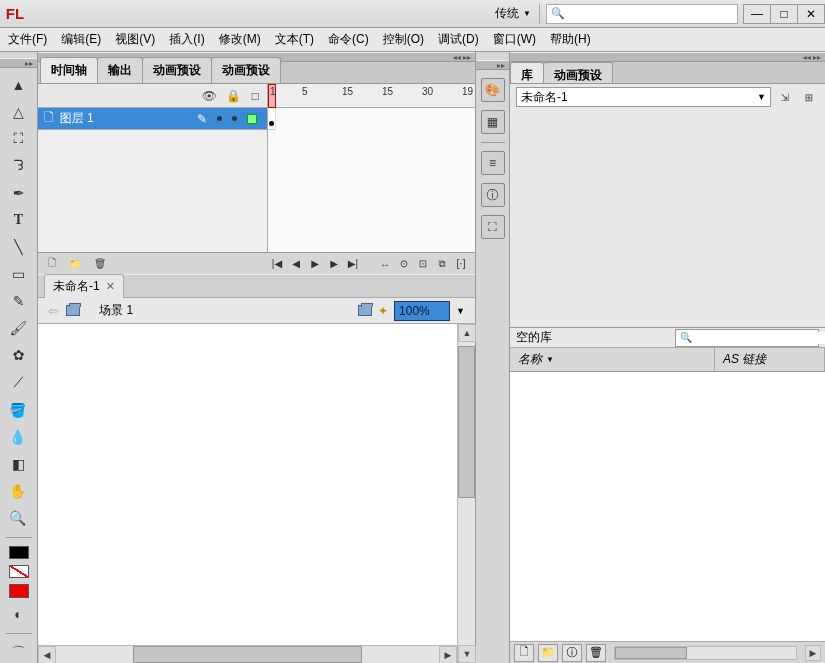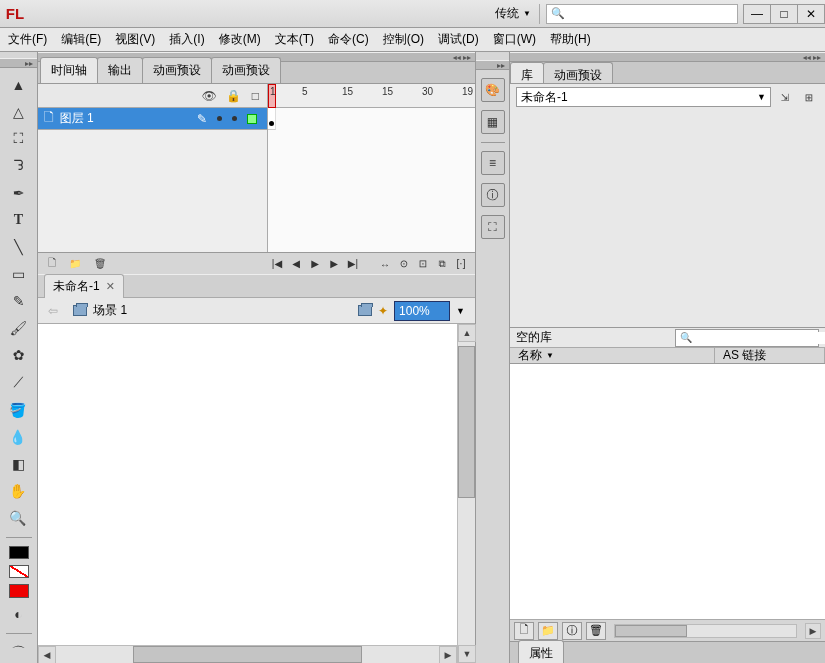--- a/index.html
+++ b/index.html
@@ -27,21 +27,21 @@
 .swatch-black { width:20px; height:14px; background:#000; border:1px solid #555; }
 .swatch-red { width:20px; height:14px; background:#e00; border:1px solid #555; }
 .swatch-none { width:20px; height:14px; background:#fff; border:1px solid #555; position:relative; }
 .swatch-none::after { content:""; position:absolute; left:0; top:0; right:0; bottom:0; background:linear-gradient(to top right, transparent 45%, red 45%, red 55%, transparent 55%); }
 
 .col-center { flex:1; display:flex; flex-direction:column; background:#d6d6d6; border-right:1px solid #999; }
 
 
 .panel-header { height:10px; background:#b8b8b8; display:flex; justify-content:flex-end; align-items:center; padding:0 4px; border-top:1px solid #eee; border-bottom:1px solid #999; font-size:8px; color:#555; }
 .tl-tabs { height:22px; background:#c8c8c8; display:flex; align-items:flex-end; border-bottom:1px solid #999; padding-left:2px; }
-.tab { padding:4px 10px; background:#d8d8d8; border:1px solid #999; border-bottom:none; margin-right:-1px; border-radius:3px 3px 0 0; cursor:pointer; }
+.tab { padding:4px 10px; background:#d8d8d8; border:1px solid #999; border-bottom:none; margin-right:-1px; border-radius:3px 3px 0 0; cursor:pointer;font-weight:bold; }
 .tab.active { background:#e8e8e8; }
 .tl-body { height:168px; display:flex; background:#e8e8e8; }
 .tl-layers { width:230px; border-right:1px solid #aaa; display:flex; flex-direction:column; }
 .tl-layer-head { height:24px; border-bottom:1px solid #aaa; display:flex; align-items:center; justify-content:flex-end; padding:0 8px; gap:10px; }
 .tl-icon { font-size:12px; color:#444; }
 .layer-row { height:22px; background:#3a8ad8; color:#fff; display:flex; align-items:center; padding:0 6px; gap:6px; border-bottom:1px solid #aaa; }
 .layer-row .dots { margin-left:auto; display:flex; gap:10px; align-items:center; padding-right:4px;}
 .dot { width:5px; height:5px; border-radius:50%; background:#333; }
 .sq-outline { width:10px; height:10px; border:1px solid #333; background:#fff; }
 .tl-layers-fill { flex:1; background:#eee; }
@@ -57,25 +57,25 @@
 
 .tl-bottom { height:22px; border-top:1px solid #999; background:#d6d6d6; display:flex; align-items:center; padding:0 6px; gap:8px; }
 .tl-bottom-right { margin-left:auto; display:flex; align-items:center; gap:3px; }
 .tlb-btn { width:16px; height:16px; display:flex; align-items:center; justify-content:center; font-size:10px; color:#333; border:1px solid transparent; }
 
 
 .doc-tabs { height:24px; background:#d0d0d0; border-top:1px solid #eee; border-bottom:1px solid #aaa; display:flex; align-items:center; padding:0 6px; }
 .doc-tab { background:#e8e8e8; border:1px solid #aaa; border-bottom:none; padding:3px 8px; border-radius:3px 3px 0 0; display:flex; align-items:center; gap:6px; }
 .close-x { font-size:11px; color:#666; }
 .doc-toolbar { height:26px; background:#e8e8e8; border-bottom:1px solid #aaa; display:flex; align-items:center; padding:0 10px; }
-.scene-label { display:flex; align-items:center; gap:6px;margin-left:7px; }
+.scene-label { display:flex; align-items:center; gap:19px; }
 .sc-icon { width:14px; height:11px; background:#8ac; border:1px solid #468; position:relative; }
 .sc-icon::before{content:"";position:absolute;top:-3px;left:2px;width:10px;height:3px;background:#8ac;border:1px solid #468;border-bottom:none;}
 .zoom-controls { margin-left:auto; display:flex; align-items:center; gap:6px; }
-.zoom-input { width:56px; height:20px; background:#3a8ad8; color:#ffffff; border:1px solid #236; padding:0 4px; }
+.zoom-input { width:56px; height:20px; background:#3a8ad8; color:#0f172a; border:1px solid #236; padding:0 4px; }
 .zoom-input::selection{background:#fff;color:#000;}
 
 .canvas-area { flex:1; background:#fff; position:relative; display:flex; }
 .canvas-scroll-v { width:18px; background:#e4e4e4; border-left:1px solid #bbb; display:flex; flex-direction:column; }
 .canvas-main { flex:1; background:#fff; }
 .canvas-scroll-h { height:18px; background:#e4e4e4; border-top:1px solid #bbb; display:flex; }
 .sb-btn { width:18px; height:18px; display:flex; align-items:center; justify-content:center; font-size:9px; color:#444; background:#ddd; border:1px solid #bbb; }
 .sb-track { flex:1; background:#e4e4e4; }
 .sb-thumb { background:#c4c4c4; border:1px solid #999; }
 
@@ -86,21 +86,21 @@
 
 .col-lib { width:315px; background:#d6d6d6; display:flex; flex-direction:column; }
 .lib-tabs { height:22px; background:#c8c8c8; display:flex; border-bottom:1px solid #999; }
 .lib-body { flex:1; display:flex; flex-direction:column; background:#e8e8e8; }
 .lib-dropdown { height:26px; display:flex; align-items:center; padding:4px 6px; gap:4px; }
 .lib-dropdown select, .lib-sel { flex:1; height:20px; background:#fff; border:1px solid #999; padding:0 4px; font-size:12px; display:flex; align-items:center; }
 .lib-sel { justify-content:space-between; }
 .lib-preview { height:218px; background:#e8e8e8; border-bottom:1px solid #999; }
 .lib-empty-row { height:20px; border-bottom:1px solid #aaa; display:flex; align-items:center; padding:0 6px; font-size:11px; }
 .lib-search { width:144px; height:18px; background:#fff; border:1px solid #999; margin-left:auto; display:flex; align-items:center; padding:0 4px; }
-.lib-headers { height:16px; background:#d8d8d8; border-bottom:1px solid #999; display:flex; }
+.lib-headers { height:24px; background:#d8d8d8; border-bottom:1px solid #999; display:flex;font-style:italic; }
 .lib-h { padding:3px 8px; border-right:1px solid #aaa; display:flex; align-items:center; gap:4px; }
 .lib-list { flex:1; background:#fff; }
 .lib-footer { height:22px; background:#d6d6d6; border-top:1px solid #aaa; display:flex; align-items:center; padding:0 4px; gap:4px; }
 .lib-f-btn { width:20px; height:18px; border:1px solid #999; background:#e4e4e4; display:flex; align-items:center; justify-content:center; font-size:11px; }
 .props-bar { height:22px; background:#c8c8c8; border-top:1px solid #999; display:flex; align-items:center; padding:0 8px; }
 </style>
 </head>
 <body>
 
 <div class="titlebar">
@@ -314,18 +314,15 @@
         <div class="lib-f-btn">🗋</div>
         <div class="lib-f-btn">📁</div>
         <div class="lib-f-btn">ⓘ</div>
         <div class="lib-f-btn">🗑</div>
         <div class="sb-track" style="flex:1;height:14px;margin:0 4px;border:1px solid #bbb;">
           <div class="sb-thumb" style="width:40%;height:100%;"></div>
         </div>
         <div class="sb-btn" style="width:16px;height:16px;">▶</div>
       </div>
     </div>
-    <div class="props-bar">
-      <div class="tab active" style="border-bottom:none;">属性</div>
-    </div>
   </div>
 
 </div>
 
 </body></html>

